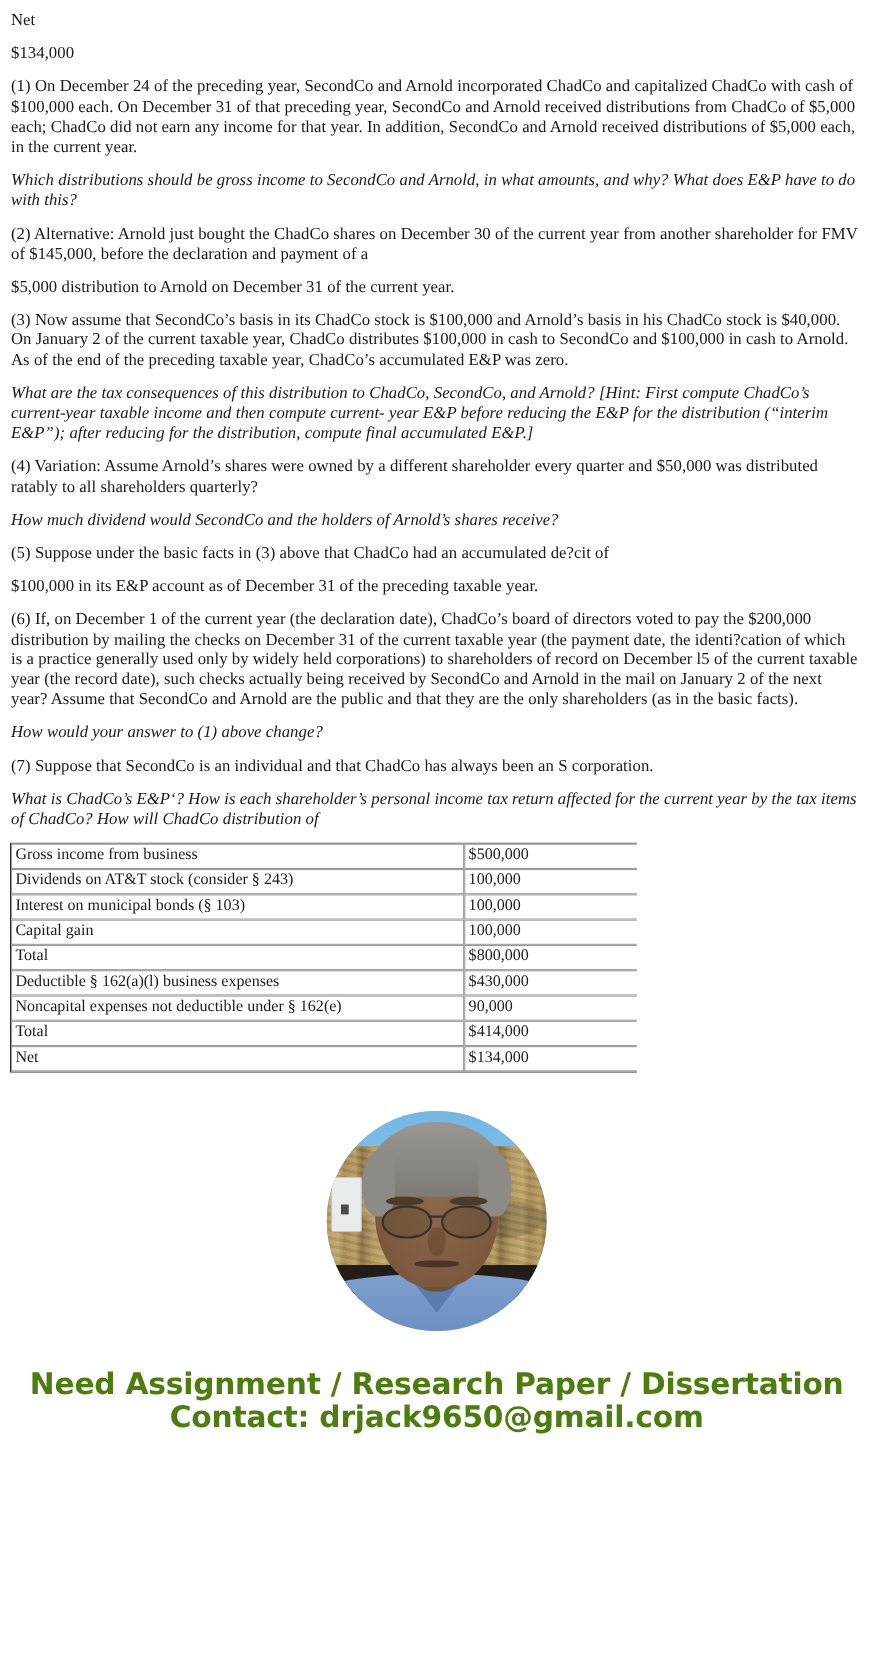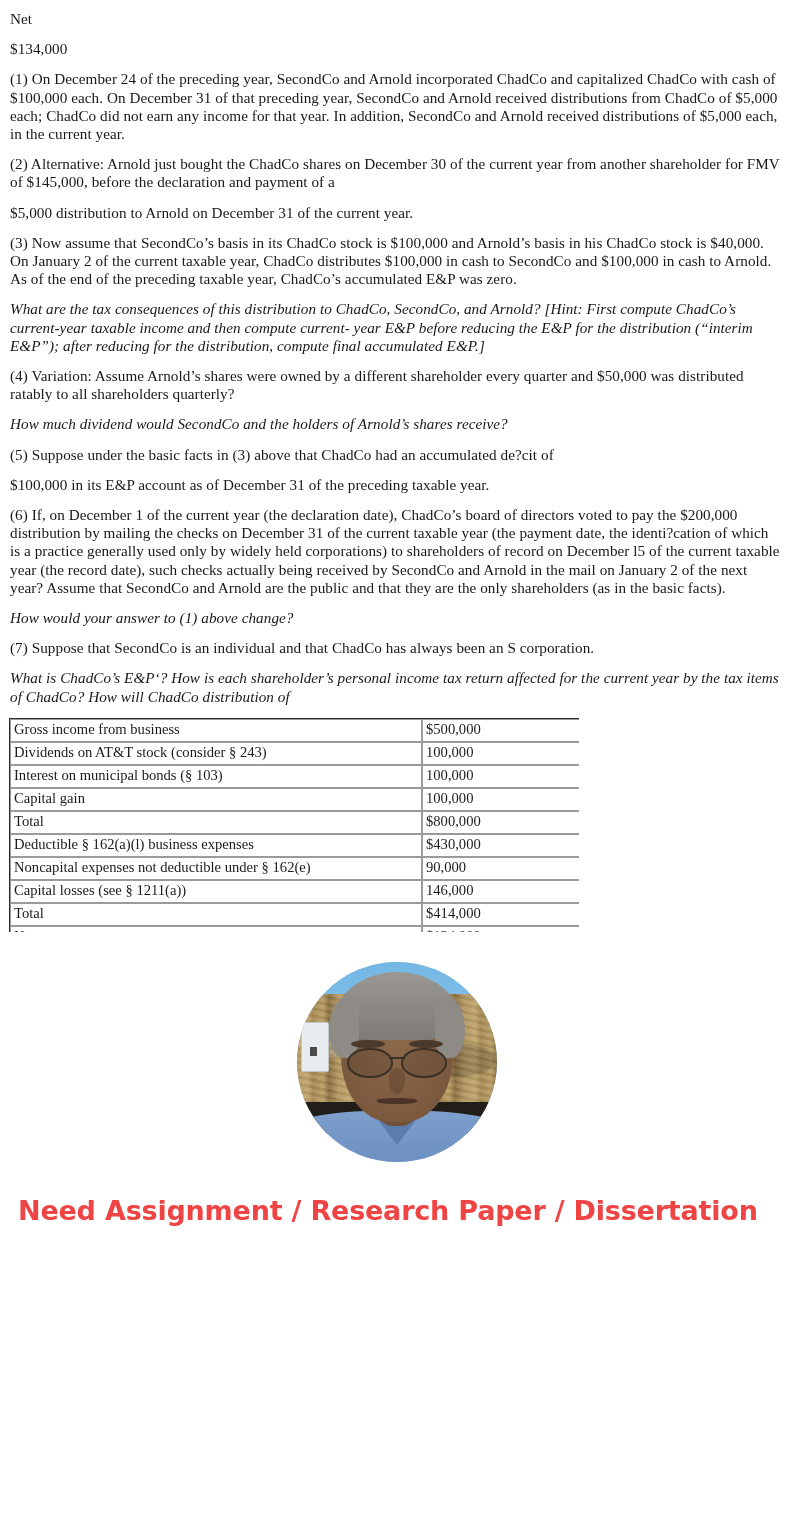--- a/index.html
+++ b/index.html
@@ -223,42 +223,44 @@
     position: absolute;
     left: 40%; top: 68%;
     width: 20%; height: 3%;
     background: #4d3326;
     border-radius: 40%;
   }
 
   
   .footer {
     margin-top: 34px;
+    text-align: center;
     font-family: "DejaVu Sans", "Liberation Sans", sans-serif;
     font-weight: bold;
     font-size: 27px;
     line-height: 30px;
-    color: #ef4444;
+    color: #4d7c0f;
     letter-spacing: -0.2px;
     padding: 0 18px;
   }
   .footer .l2 { display: block; }
   .footer .l3 { display: block; }
 </style>
 </head>
 <body>
 
 <div class="page">
 
   <div class="doc-body">
 
     <p class="para short">Net</p>
     <p class="para short">$134,000</p>
 
     <p class="para">(1) On December 24 of the preceding year, SecondCo and Arnold incorporated ChadCo and capitalized ChadCo with cash of $100,000 each. On December 31 of that preceding year, SecondCo and Arnold received distributions from ChadCo of $5,000 each; ChadCo did not earn any income for that year. In addition, SecondCo and Arnold received distributions of $5,000 each, in the current year.</p>
+    <p class="para italic">Which distributions should be gross income to SecondCo and Arnold, in what amounts, and why? What does E&amp;P have to do with this?</p>
     <p class="para">(2) Alternative: Arnold just bought the ChadCo shares on December 30 of the current year from another shareholder for FMV of $145,000, before the declaration and payment of a</p>
     <p class="para">$5,000 distribution to Arnold on December 31 of the current year.</p>
     <p class="para">(3) Now assume that SecondCo’s basis in its ChadCo stock is $100,000 and Arnold’s basis in his ChadCo stock is $40,000. On January 2 of the current taxable year, ChadCo distributes $100,000 in cash to SecondCo and $100,000 in cash to Arnold. As of the end of the preceding taxable year, ChadCo’s accumulated E&amp;P was zero.</p>
     <p class="para italic">What are the tax consequences of this distribution to ChadCo, SecondCo, and Arnold? [Hint: First compute ChadCo’s current-year taxable income and then compute current- year E&amp;P before reducing the E&amp;P for the distribution (“interim E&amp;P”); after reducing for the distribution, compute final accumulated E&amp;P.]</p>
     <p class="para">(4) Variation: Assume Arnold’s shares were owned by a different shareholder every quarter and $50,000 was distributed ratably to all shareholders quarterly?</p>
     <p class="para italic">How much dividend would SecondCo and the holders of Arnold’s shares receive?</p>
     <p class="para">(5) Suppose under the basic facts in (3) above that ChadCo had an accumulated de?cit of</p>
     <p class="para">$100,000 in its E&amp;P account as of December 31 of the preceding taxable year.</p>
     <p class="para">(6) If, on December 1 of the current year (the declaration date), ChadCo’s board of directors voted to pay the $200,000 distribution by mailing the checks on December 31 of the current taxable year (the payment date, the identi?cation of which is a practice generally used only by widely held corporations) to shareholders of record on December l5 of the current taxable year (the record date), such checks actually being received by SecondCo and Arnold in the mail on January 2 of the next year? Assume that SecondCo and Arnold are the public and that they are the only shareholders (as in the basic facts).</p>
     <p class="para italic">How would your answer to (1) above change?</p>
@@ -291,24 +293,20 @@
             <td class="label">Total</td>
             <td class="amount">$800,000</td>
           </tr>
           <tr>
             <td class="label">Deductible § 162(a)(l) business expenses</td>
             <td class="amount">$430,000</td>
           </tr>
           <tr>
             <td class="label">Noncapital expenses not deductible under § 162(e)</td>
             <td class="amount">90,000</td>
-          </tr>
-          <tr>
-            <td class="label">Capital losses (see § 1211(a))</td>
-            <td class="amount">146,000</td>
           </tr>
           <tr>
             <td class="label">Total</td>
             <td class="amount">$414,000</td>
           </tr>
           <tr>
             <td class="label">Net</td>
             <td class="amount">$134,000</td>
           </tr>
         </tbody>
@@ -335,15 +333,16 @@
         <div class="av-lens r"></div>
         <div class="av-bridge"></div>
       </div>
       <div class="av-nose"></div>
       <div class="av-mouth"></div>
     </div>
   </div>
 
   <div class="footer">
     <span class="l1">Need Assignment / Research Paper / Dissertation</span>
+    <span class="l3">Contact: drjack9650@gmail.com</span>
   </div>
 
 </div>
 
 </body></html>

